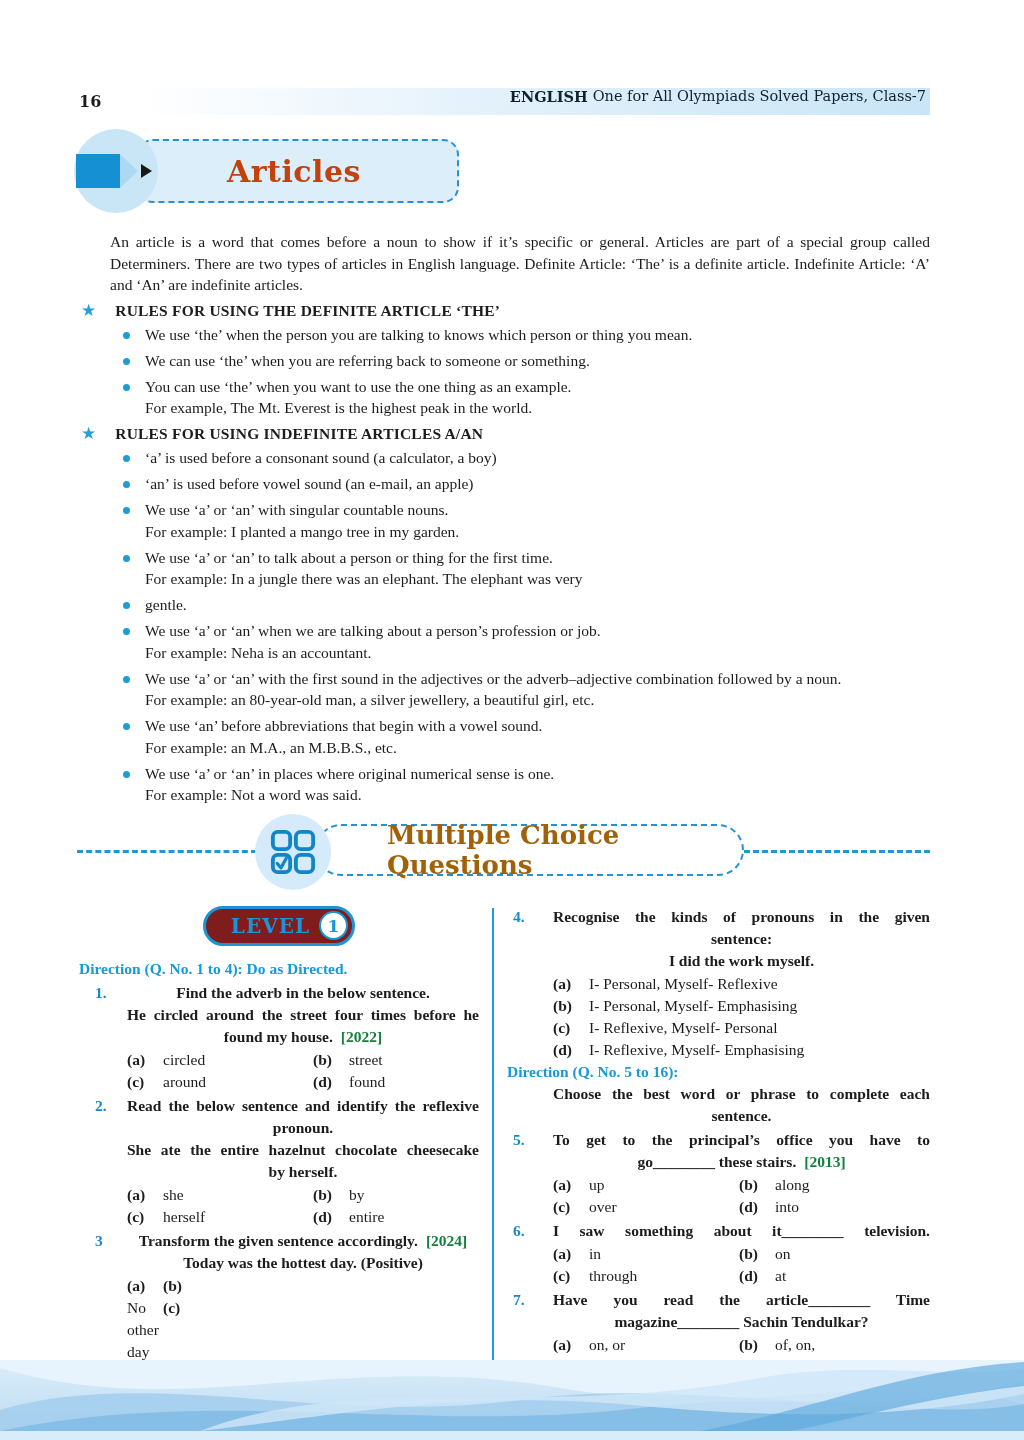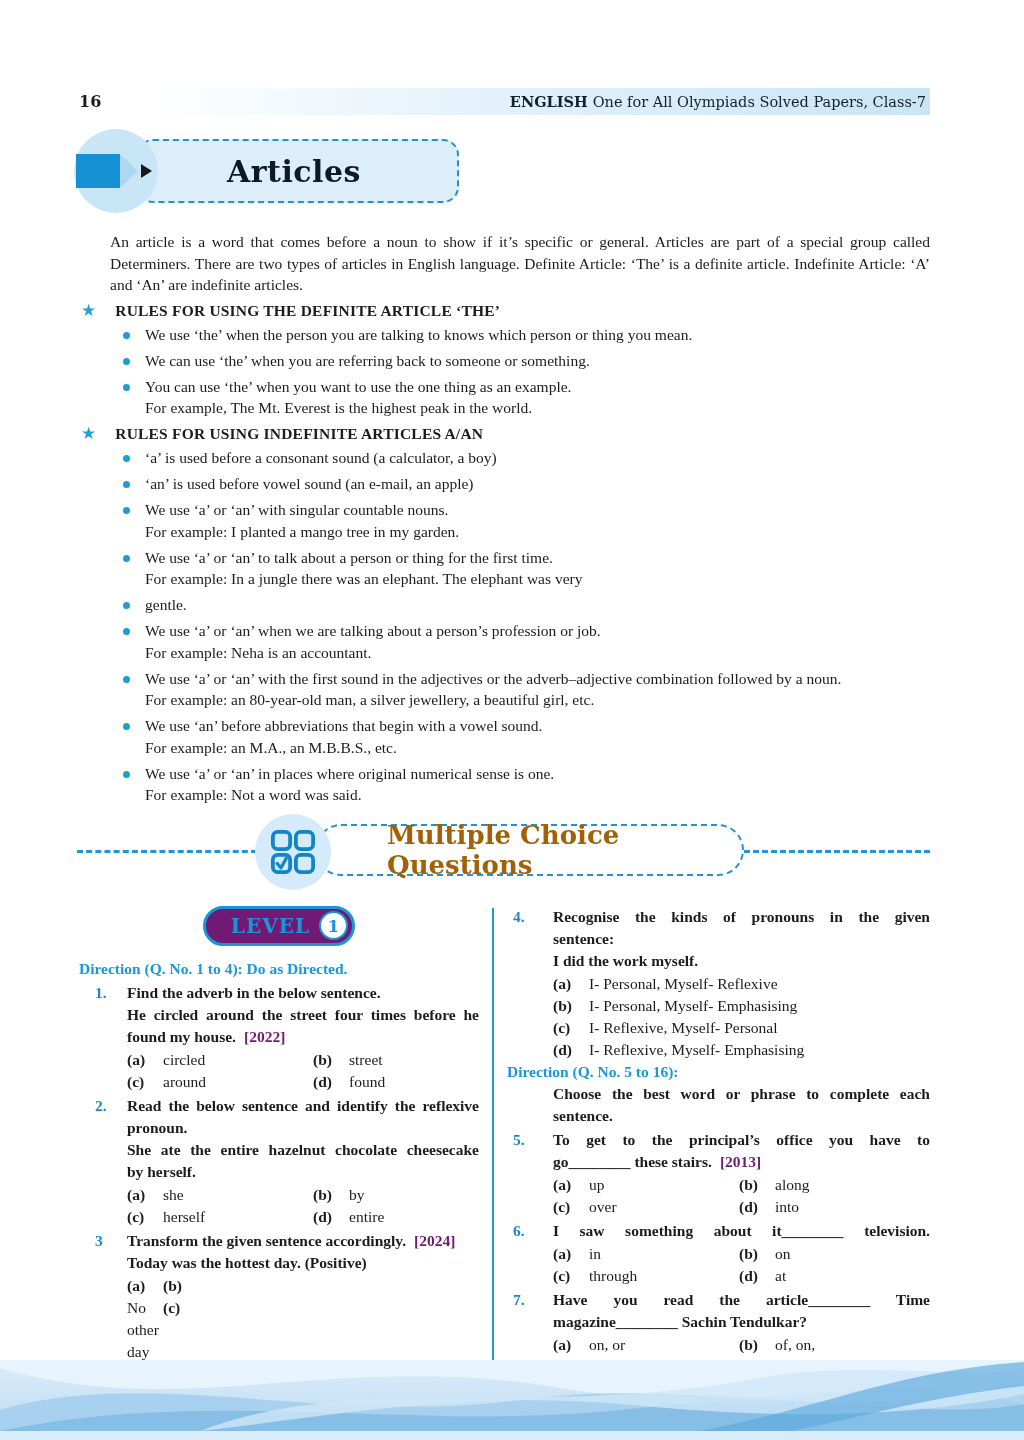--- a/index.html
+++ b/index.html
@@ -7,30 +7,30 @@
   body {
     position:relative; overflow:hidden; background:#ffffff;
     font-family:"Liberation Serif", serif; color:#1c1c1c;
   }
   .page { padding:88px 94px 0 79px; }
 
   
   .topline { display:flex; align-items:stretch; height:27px; }
   .pageno { font-family:"DejaVu Serif", serif; font-weight:bold; font-size:16px; line-height:27px; width:60px; }
   .topbar { flex:1; background:linear-gradient(to right, rgba(255,255,255,0) 0%, #e3f1fb 45%, #c9e5f6 100%);
-    display:flex; align-items:center; justify-content:flex-end; padding-right:4px;
+    display:flex; justify-content:flex-end; padding-right:4px;
     font-family:"DejaVu Serif", serif; font-size:14.5px; color:#10222e; }
   .topbar b { margin-right:5px; }
 
   
   .chapter { position:relative; height:82px; margin-top:18px; }
   .chapter-box { position:absolute; left:58px; top:6px; width:322px; height:64px;
     background:#ddeefb; border:2.5px dashed #2791d0; border-radius:16px;
     display:flex; align-items:center; padding-left:88px; }
-  .chapter-title { font-family:"DejaVu Serif", serif; font-weight:bold; font-size:30px; color:#0f172a; letter-spacing:0.5px; }
+  .chapter-title { font-family:"DejaVu Serif", serif; font-weight:bold; font-size:30px; color:#c2410c; letter-spacing:0.5px; }
   .chapter-circ { position:absolute; left:-5px; top:-4px; width:84px; height:84px; border-radius:50%;
     background:#c9e6f7; display:flex; align-items:center; }
   .pencil { display:flex; align-items:center; margin-left:2px; }
   .pencil-body { width:44px; height:34px; background:#1590d2; }
   .pencil-tip { width:0; height:0; border-top:17px solid transparent; border-bottom:17px solid transparent; border-left:18px solid #aed8f2; }
   .pencil-arrow { width:0; height:0; border-top:7px solid transparent; border-bottom:7px solid transparent; border-left:11px solid #191919; margin-left:3px; }
 
   
   .intro { margin:16px 0 4px 31px; font-size:15.5px; line-height:21.5px; text-align:justify; }
   .rule-head { display:flex; align-items:baseline; margin:4px 0 3px 2px; }
@@ -53,38 +53,38 @@
   .mcq-title { font-family:"DejaVu Serif", serif; font-weight:bold; font-size:26px; color:#a16207; }
   .mcq-circ { position:absolute; left:176px; top:-4px; width:76px; height:76px; border-radius:50%;
     background:#d5eafa; display:flex; align-items:center; justify-content:center; }
 
   
   .cols { display:flex; margin-top:14px; }
   .col-l { width:400px; }
   .divider { width:2px; background:#1e9cd8; margin:4px 13px 0 13px; }
   .col-r { flex:1; }
 
-  .level { width:152px; margin:2px auto 12px auto; background:#701a75; border:3px solid #1b95d6;
+  .level { width:152px; margin:2px auto 12px auto; background:#7f1d1d; border:3px solid #1b95d6;
     border-radius:21px; height:40px; display:flex; align-items:center; justify-content:flex-end; padding:0 4px 0 0; }
   .level-label { font-family:"DejaVu Serif", serif; font-weight:bold; font-size:20px; color:#1b95d6; letter-spacing:1px; margin-right:9px; }
   .level-circ { width:29px; height:29px; border-radius:50%; background:#ffffff; border:2.5px solid #1b95d6;
     display:flex; align-items:center; justify-content:center;
     font-family:"DejaVu Serif", serif; font-weight:bold; font-size:17px; color:#1b95d6; }
 
   .dir { color:#1798d8; font-weight:bold; font-size:15.5px; line-height:22px; }
   .dir-body { margin-left:46px; }
 
   .q { display:flex; margin-top:2px; }
   .qnum { flex:0 0 48px; padding-left:16px; color:#1b87c9; font-weight:bold; font-size:15.5px; line-height:22px; }
   .col-r .qnum { flex:0 0 46px; padding-left:6px; }
   .qbody { flex:1; }
-  .qline { display:flex; justify-content:flex-start; line-height:22px; font-size:15.5px; }
+  .qline { display:flex; justify-content:center; line-height:22px; font-size:15.5px; }
   .qtext { font-weight:bold; }
   .qline.stretch .qtext { flex:1; text-align:justify; text-align-last:justify; }
-  .year { color:#701a75; font-weight:bold; margin-left:8px; white-space:nowrap; }
+  .year { color:#15803d; font-weight:bold; margin-left:8px; white-space:nowrap; }
   .year:empty { display:none; }
 
   .opts2 { display:grid; grid-template-columns:36px 150px 36px 1fr; margin-top:1px; }
   .opts1 { display:grid; grid-template-columns:36px 1fr; margin-top:1px; }
   .olabel { font-weight:bold; font-size:15.5px; line-height:22px; }
   .otext { font-size:15.5px; line-height:22px; }
 
   
   .footer { position:absolute; left:0; bottom:0; width:1024px; height:80px; }
   .footer svg { display:block; }

